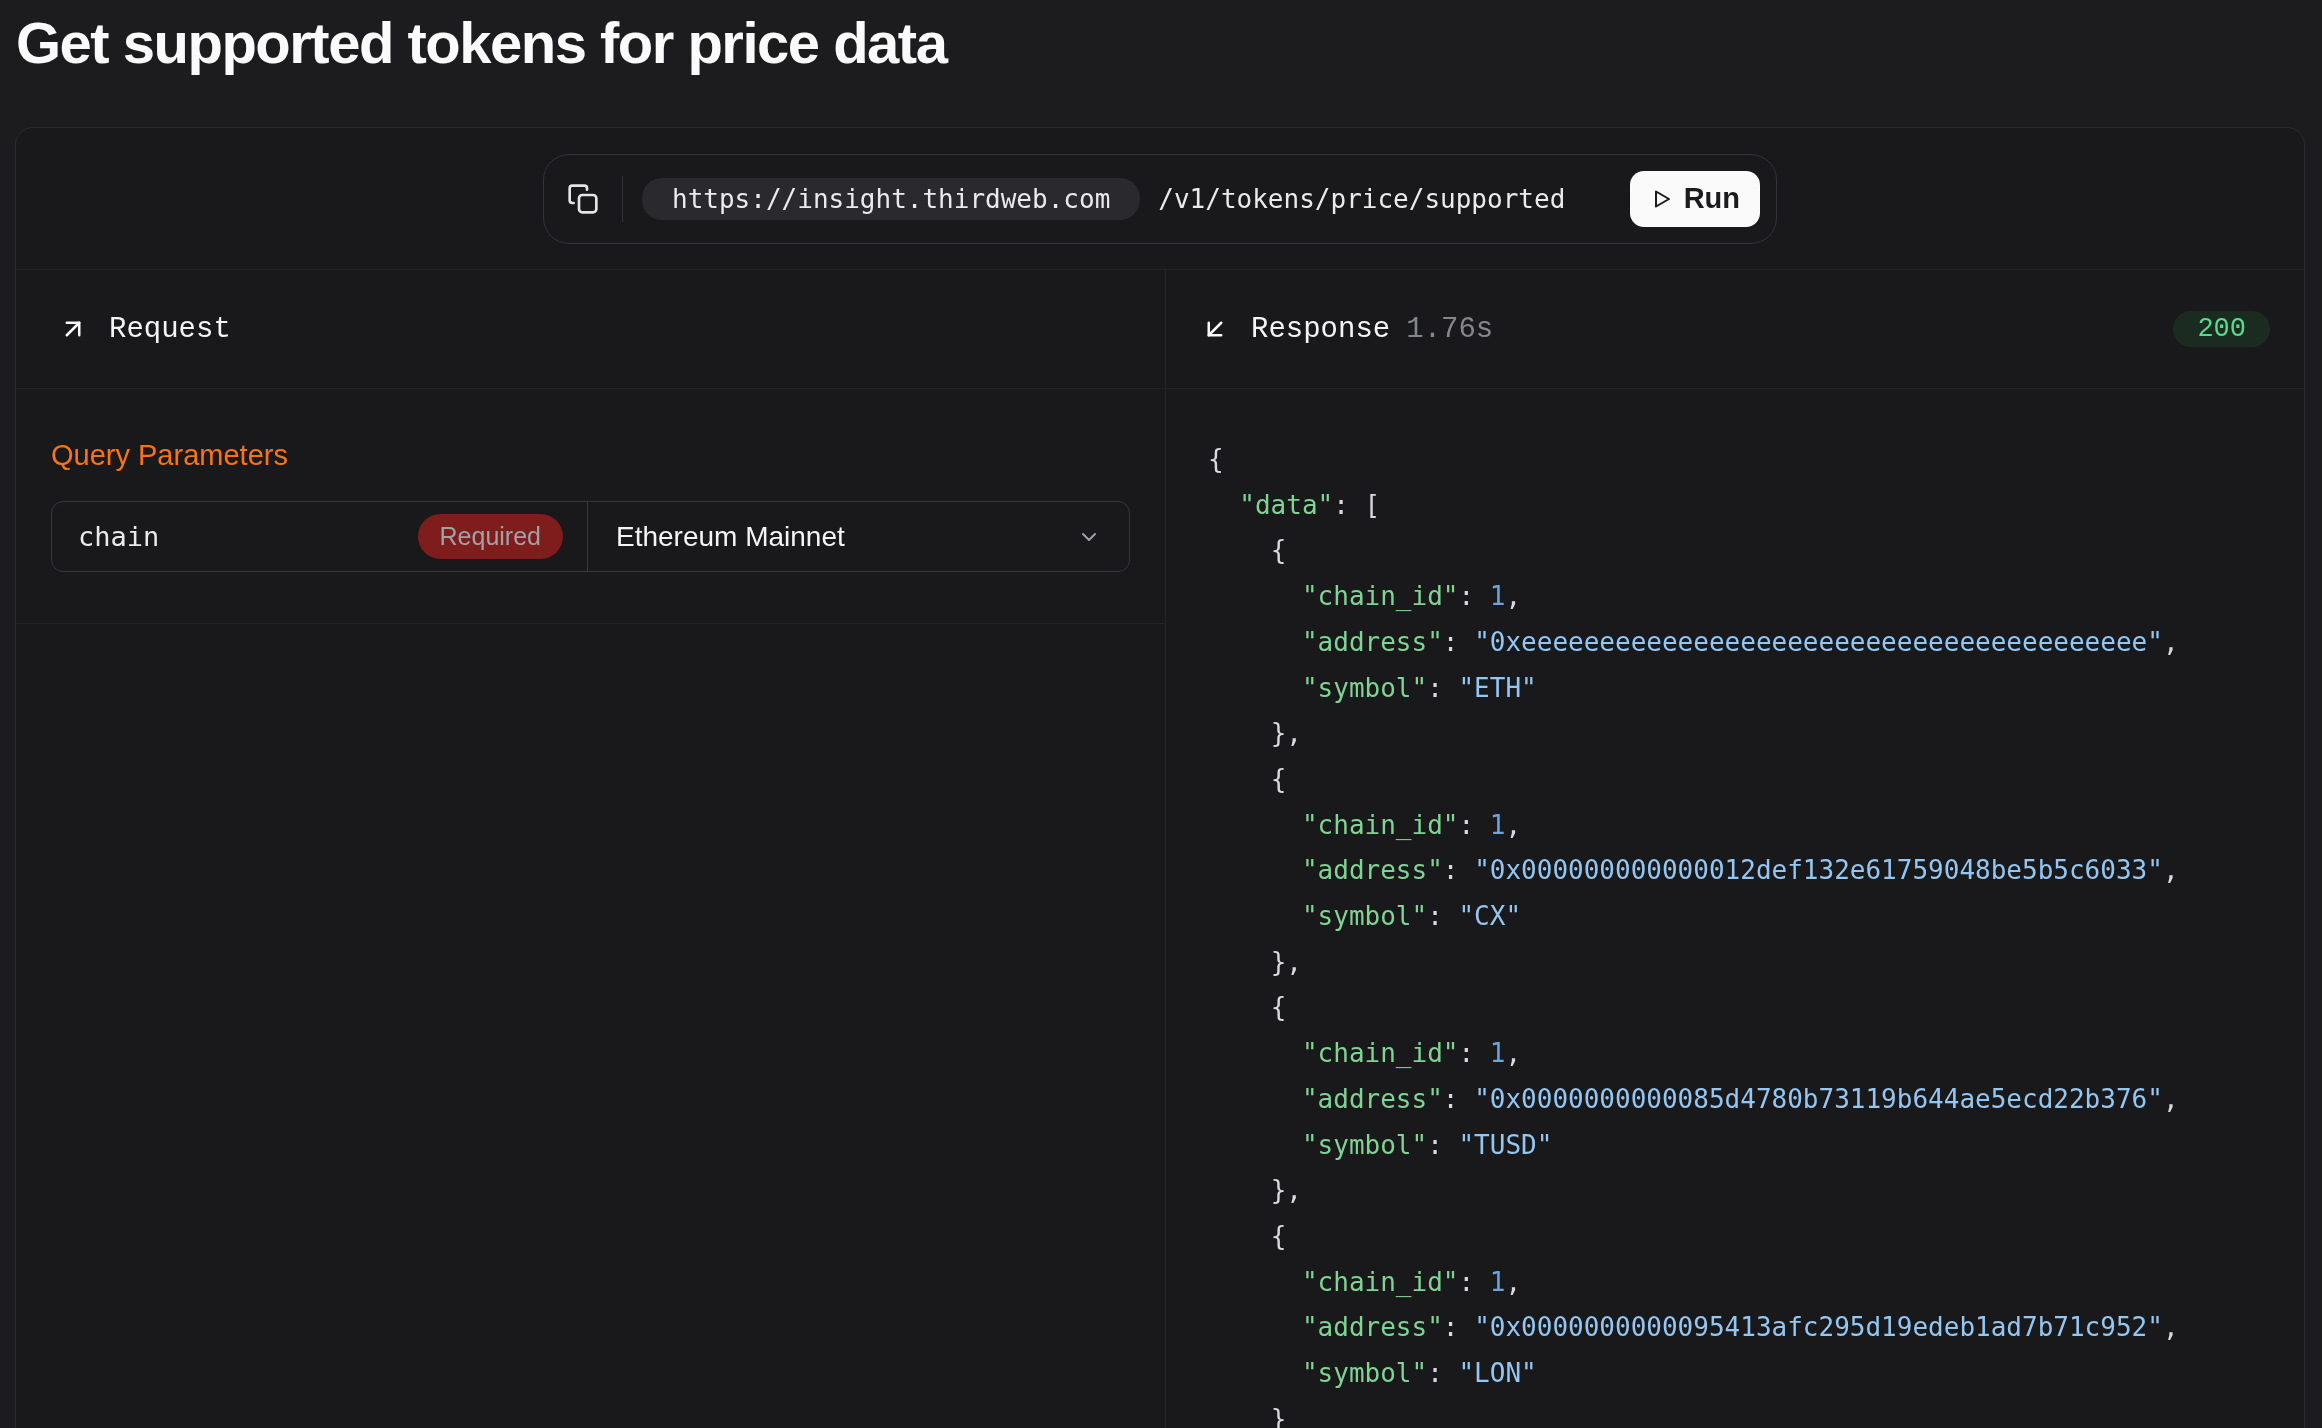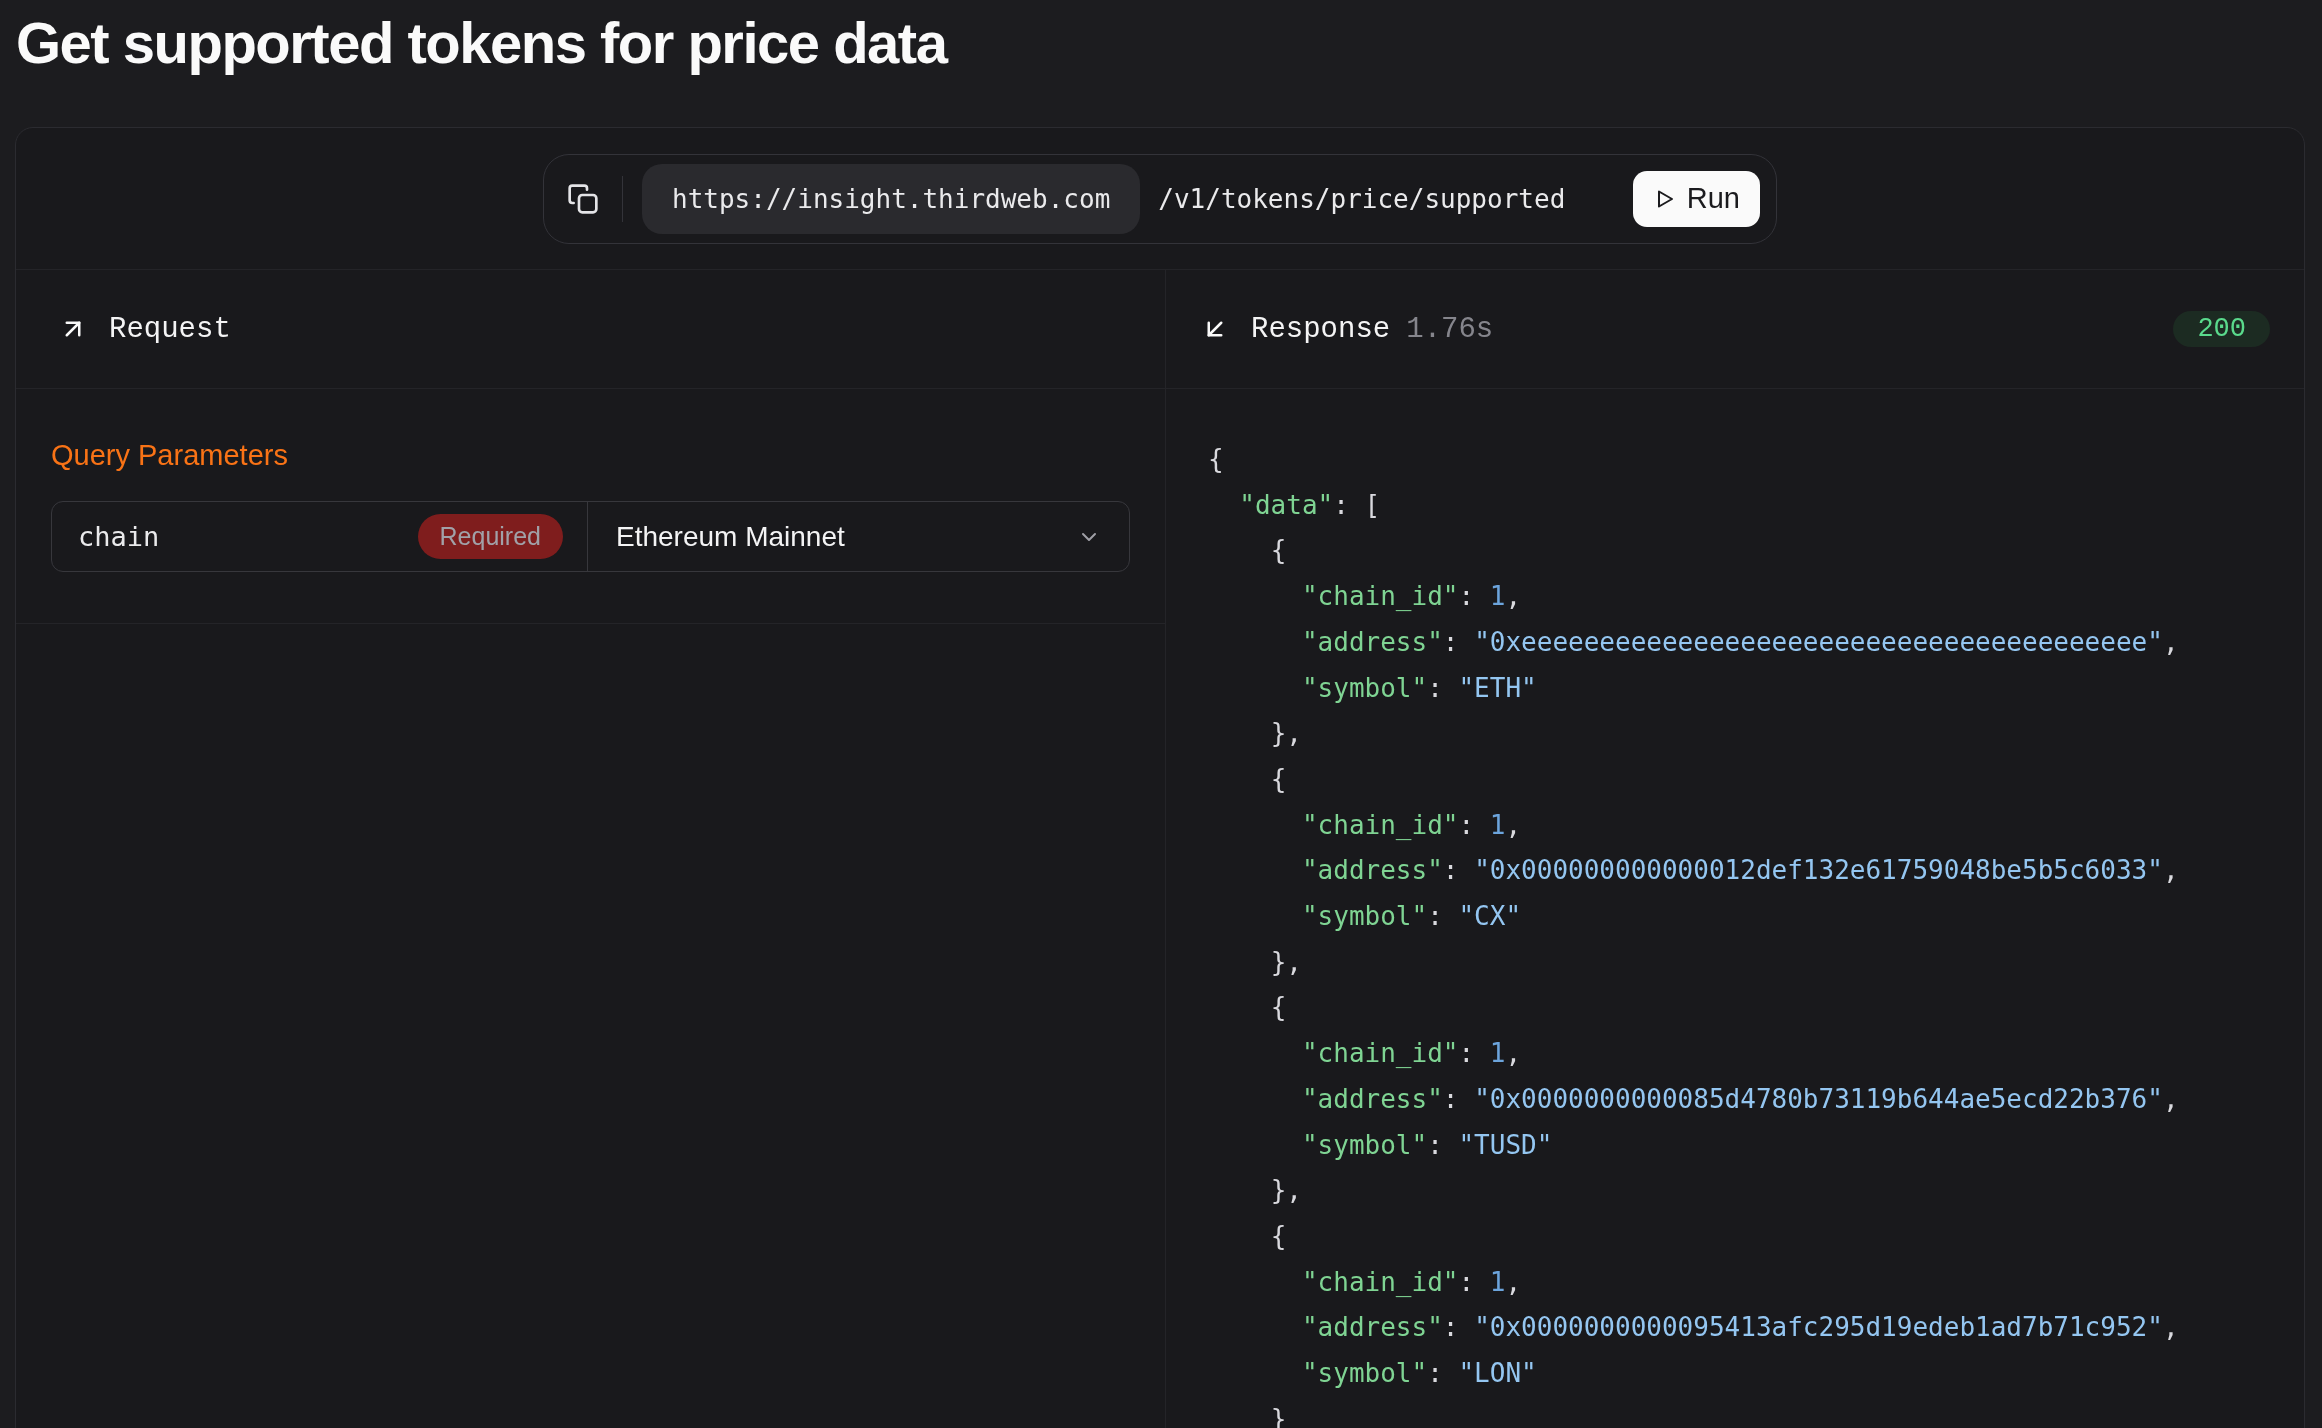--- a/index.html
+++ b/index.html
@@ -43,33 +43,33 @@
   }
   .copy-btn {
     width:78px; height:100%; flex:0 0 78px;
     background:none; border:none; cursor:pointer;
     display:flex; align-items:center; justify-content:center;
     color:#e4e4e7;
   }
   .copy-btn svg { width:32px; height:32px; }
   .vdivider { width:1px; height:46px; background:#333339; flex:0 0 1px; }
   .url-pill {
-    margin-left:19px; height:70px;
+    margin-left:19px; height:42px;
     background:#2a2a2e; border-radius:20px;
     display:flex; align-items:center; padding:0 30px;
     font-size:26px; color:#eaeaec; white-space:nowrap;
   }
   .url-path { margin-left:18px; font-size:26px; color:#eaeaec; white-space:nowrap; }
   .run-btn {
     margin-left:auto; margin-right:16px;
     height:56px; padding:0 20px;
     background:#fafafa; color:#1b1b1e;
     border:none; border-radius:14px; cursor:pointer;
     display:flex; align-items:center; gap:10px;
-    font-family:"Liberation Sans",sans-serif; font-size:29px; font-weight:400;text-align:center;
+    font-family:"Liberation Sans",sans-serif; font-size:29px; font-weight:700;text-align:center;
   }
   .run-btn svg { width:24px; height:24px; }
 
   
   .panels-header { height:119px; flex:0 0 119px; display:flex; border-bottom:1px solid #242428; }
   .panel-h { display:flex; align-items:center;font-family:Liberation Mono, monospace; }
   .panel-h.left { width:1150px; flex:0 0 1150px; border-right:1px solid #242428; padding-left:42px; }
   .panel-h.right { flex:1; padding-left:34px; }
   .panel-h svg { width:30px; height:30px; color:#fafafa; flex:0 0 30px; }
   .panel-title { margin-left:21px; font-size:29px; font-weight:500; color:#f4f4f5; }

